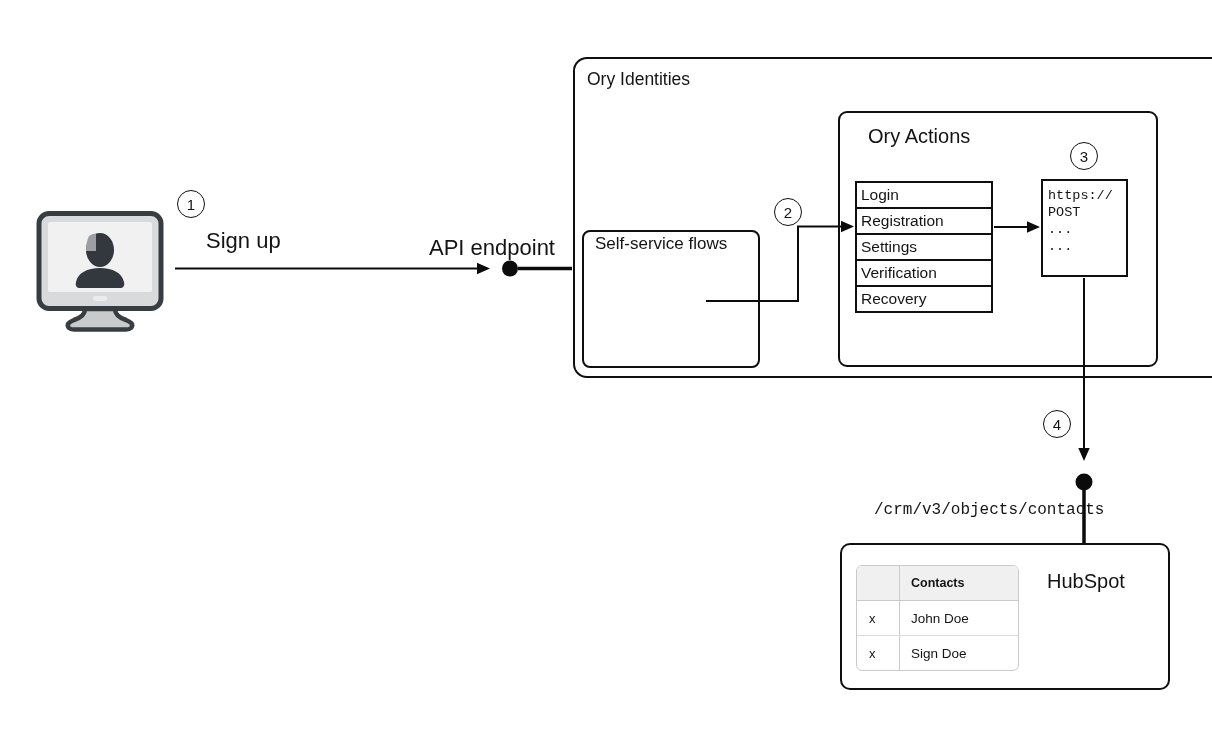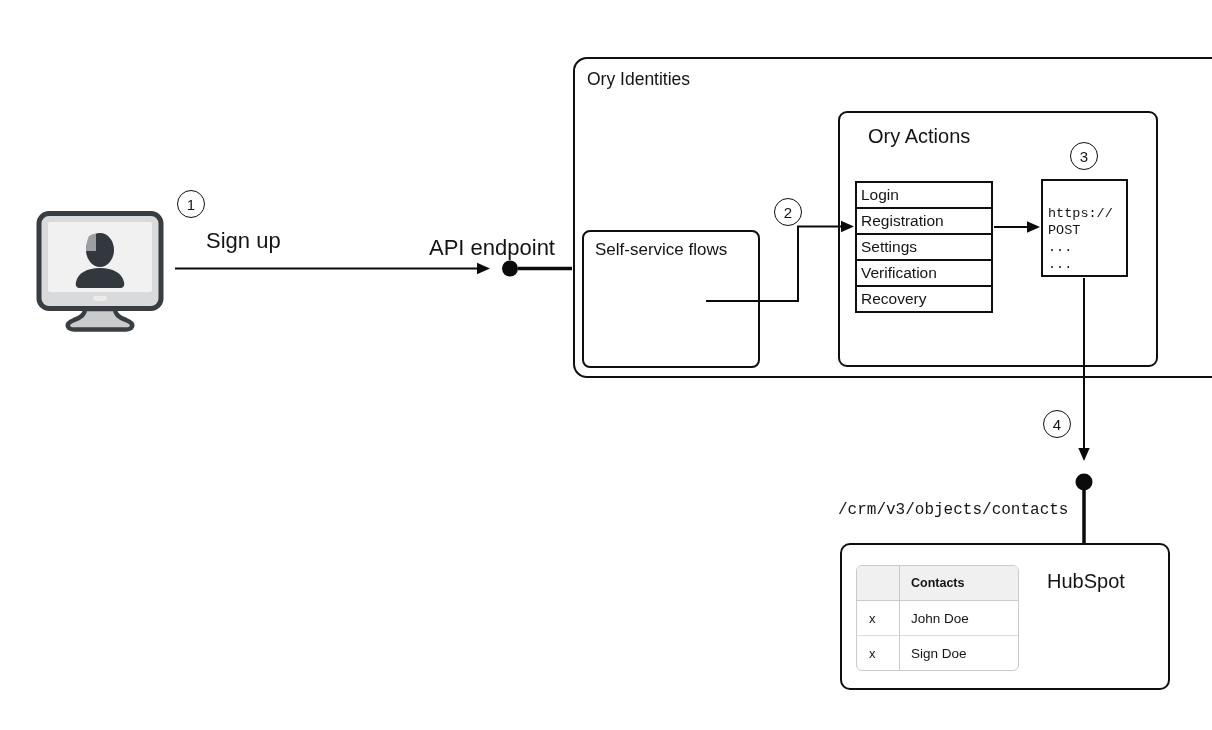--- a/index.html
+++ b/index.html
@@ -41,25 +41,25 @@
   
   .flow-row{
     position:relative;height:28px;border:2px solid var(--box-border);background:#fff;
     display:flex;align-items:center;padding-left:4px;font-size:15.5px;text-align:center;
   }
   .flow-row + .flow-row{margin-top:-2px;}
   
   .code-box{
     border:2.5px solid var(--box-border);background:#fff;
     font-family:"Liberation Mono","DejaVu Sans Mono",monospace;
-    font-size:13.5px;line-height:17px;padding:24px 0 0 5px;color:var(--text);
+    font-size:13.5px;line-height:17px;padding:6px 0 0 5px;color:var(--text);
   }
   .mono-label{
     font-family:"Liberation Mono","DejaVu Sans Mono",monospace;
-    font-size:16px;color:var(--text);white-space:nowrap;
+    font-size:16px;color:var(--text);white-space:nowrap;margin-left:36px;
   }
   .plain-label{font-size:22px;color:var(--text);white-space:nowrap;}
   
   .contacts-table{
     width:163px;height:106px;border:1px solid var(--table-border);border-radius:6px;
     overflow:hidden;background:#fff;
   }
   .ct-row{display:flex;height:35px;border-bottom:1px solid var(--table-row-border);}
   .ct-row:last-child{border-bottom:none;}
   .ct-row.header{background:var(--table-header-bg);border-bottom:1px solid var(--table-border);}
@@ -109,21 +109,21 @@
   </div>
   <div class="abs plain-label" style="left:206px;top:228px">Sign up</div>
 
   <div class="abs plain-label" style="left:429px;top:235px">API endpoint</div>
 
   <div class="abs outline-box" style="left:573px;top:57px;width:692px;height:321px;border-radius:14px">
     <div class="box-title" style="left:12px;top:10px;font-size:17.5px">Ory Identities</div>
   </div>
 
   <div class="abs outline-box" style="left:582px;top:230px;width:178px;height:138px;border-radius:8px">
-    <div class="box-title" style="left:11px;top:8px">Self-service flows</div>
+    <div class="box-title" style="left:11px;top:2px">Self-service flows</div>
   </div>
 
   <div class="abs step-circle" style="left:774px;top:198px">
     <span>2</span>
   </div>
 
   <div class="abs outline-box" style="left:838px;top:111px;width:320px;height:256px;border-radius:9px">
     <div class="box-title" style="left:28px;top:12px;font-size:20px">Ory Actions</div>
   </div>
 

